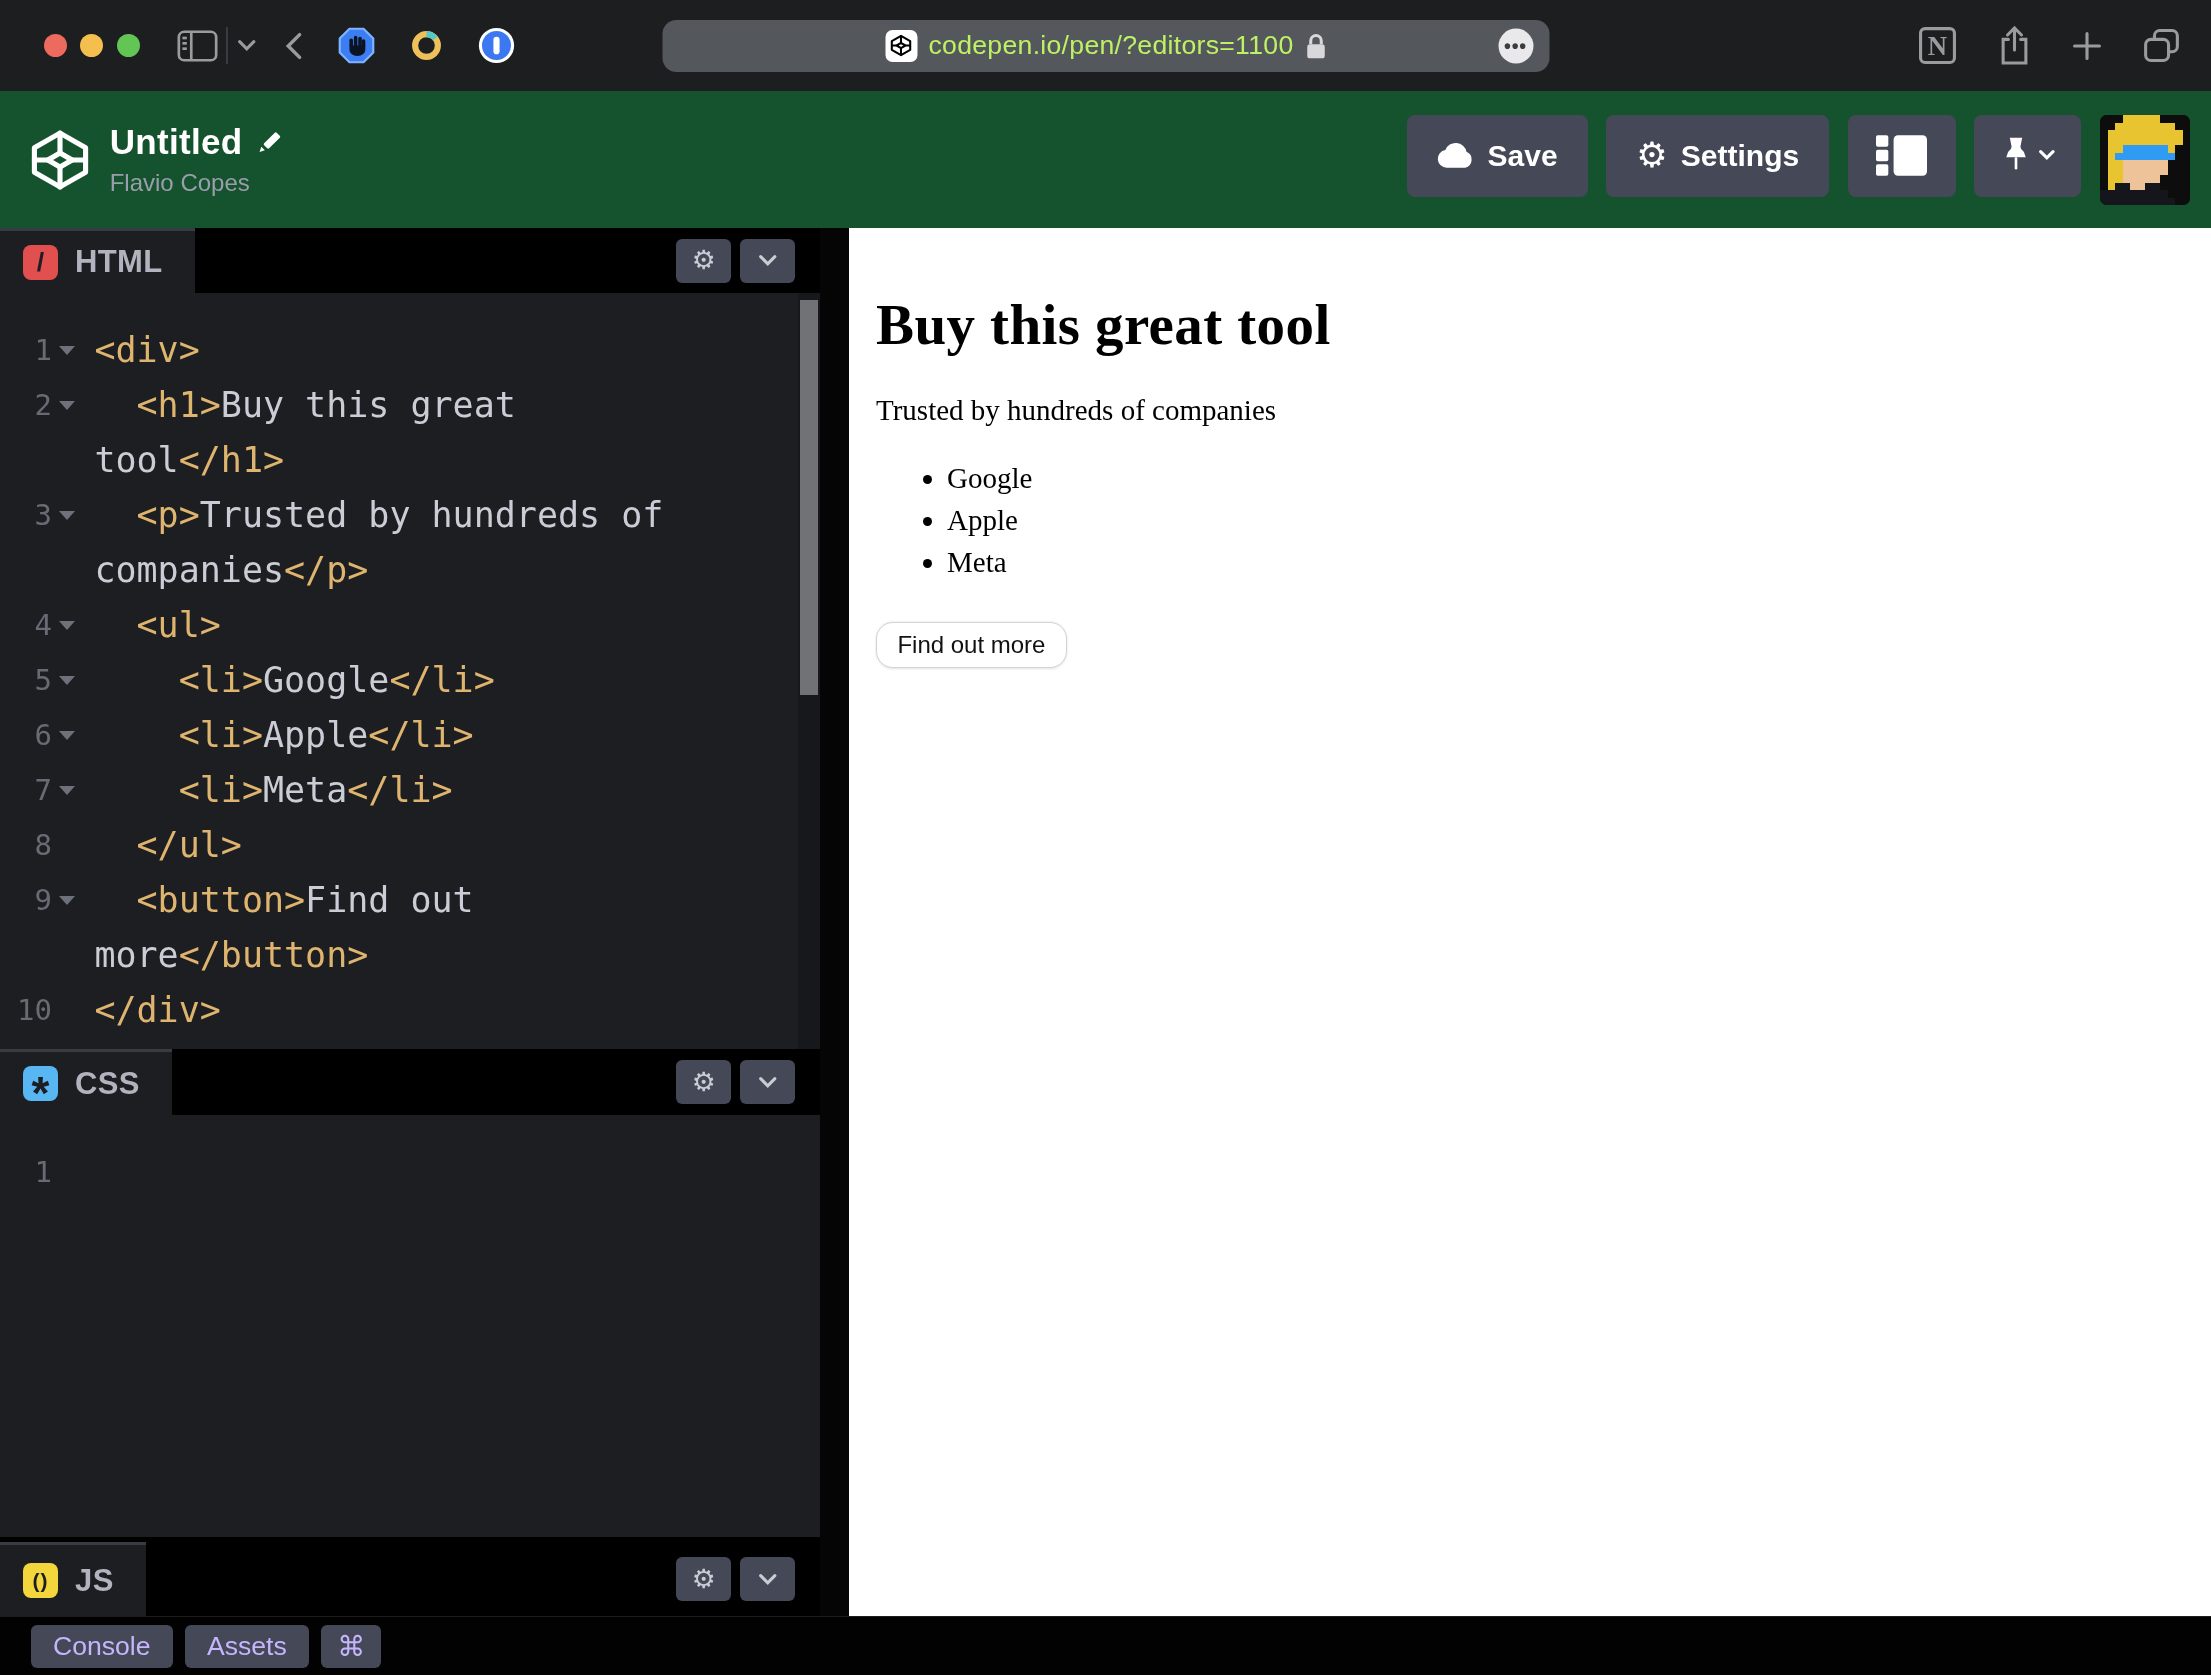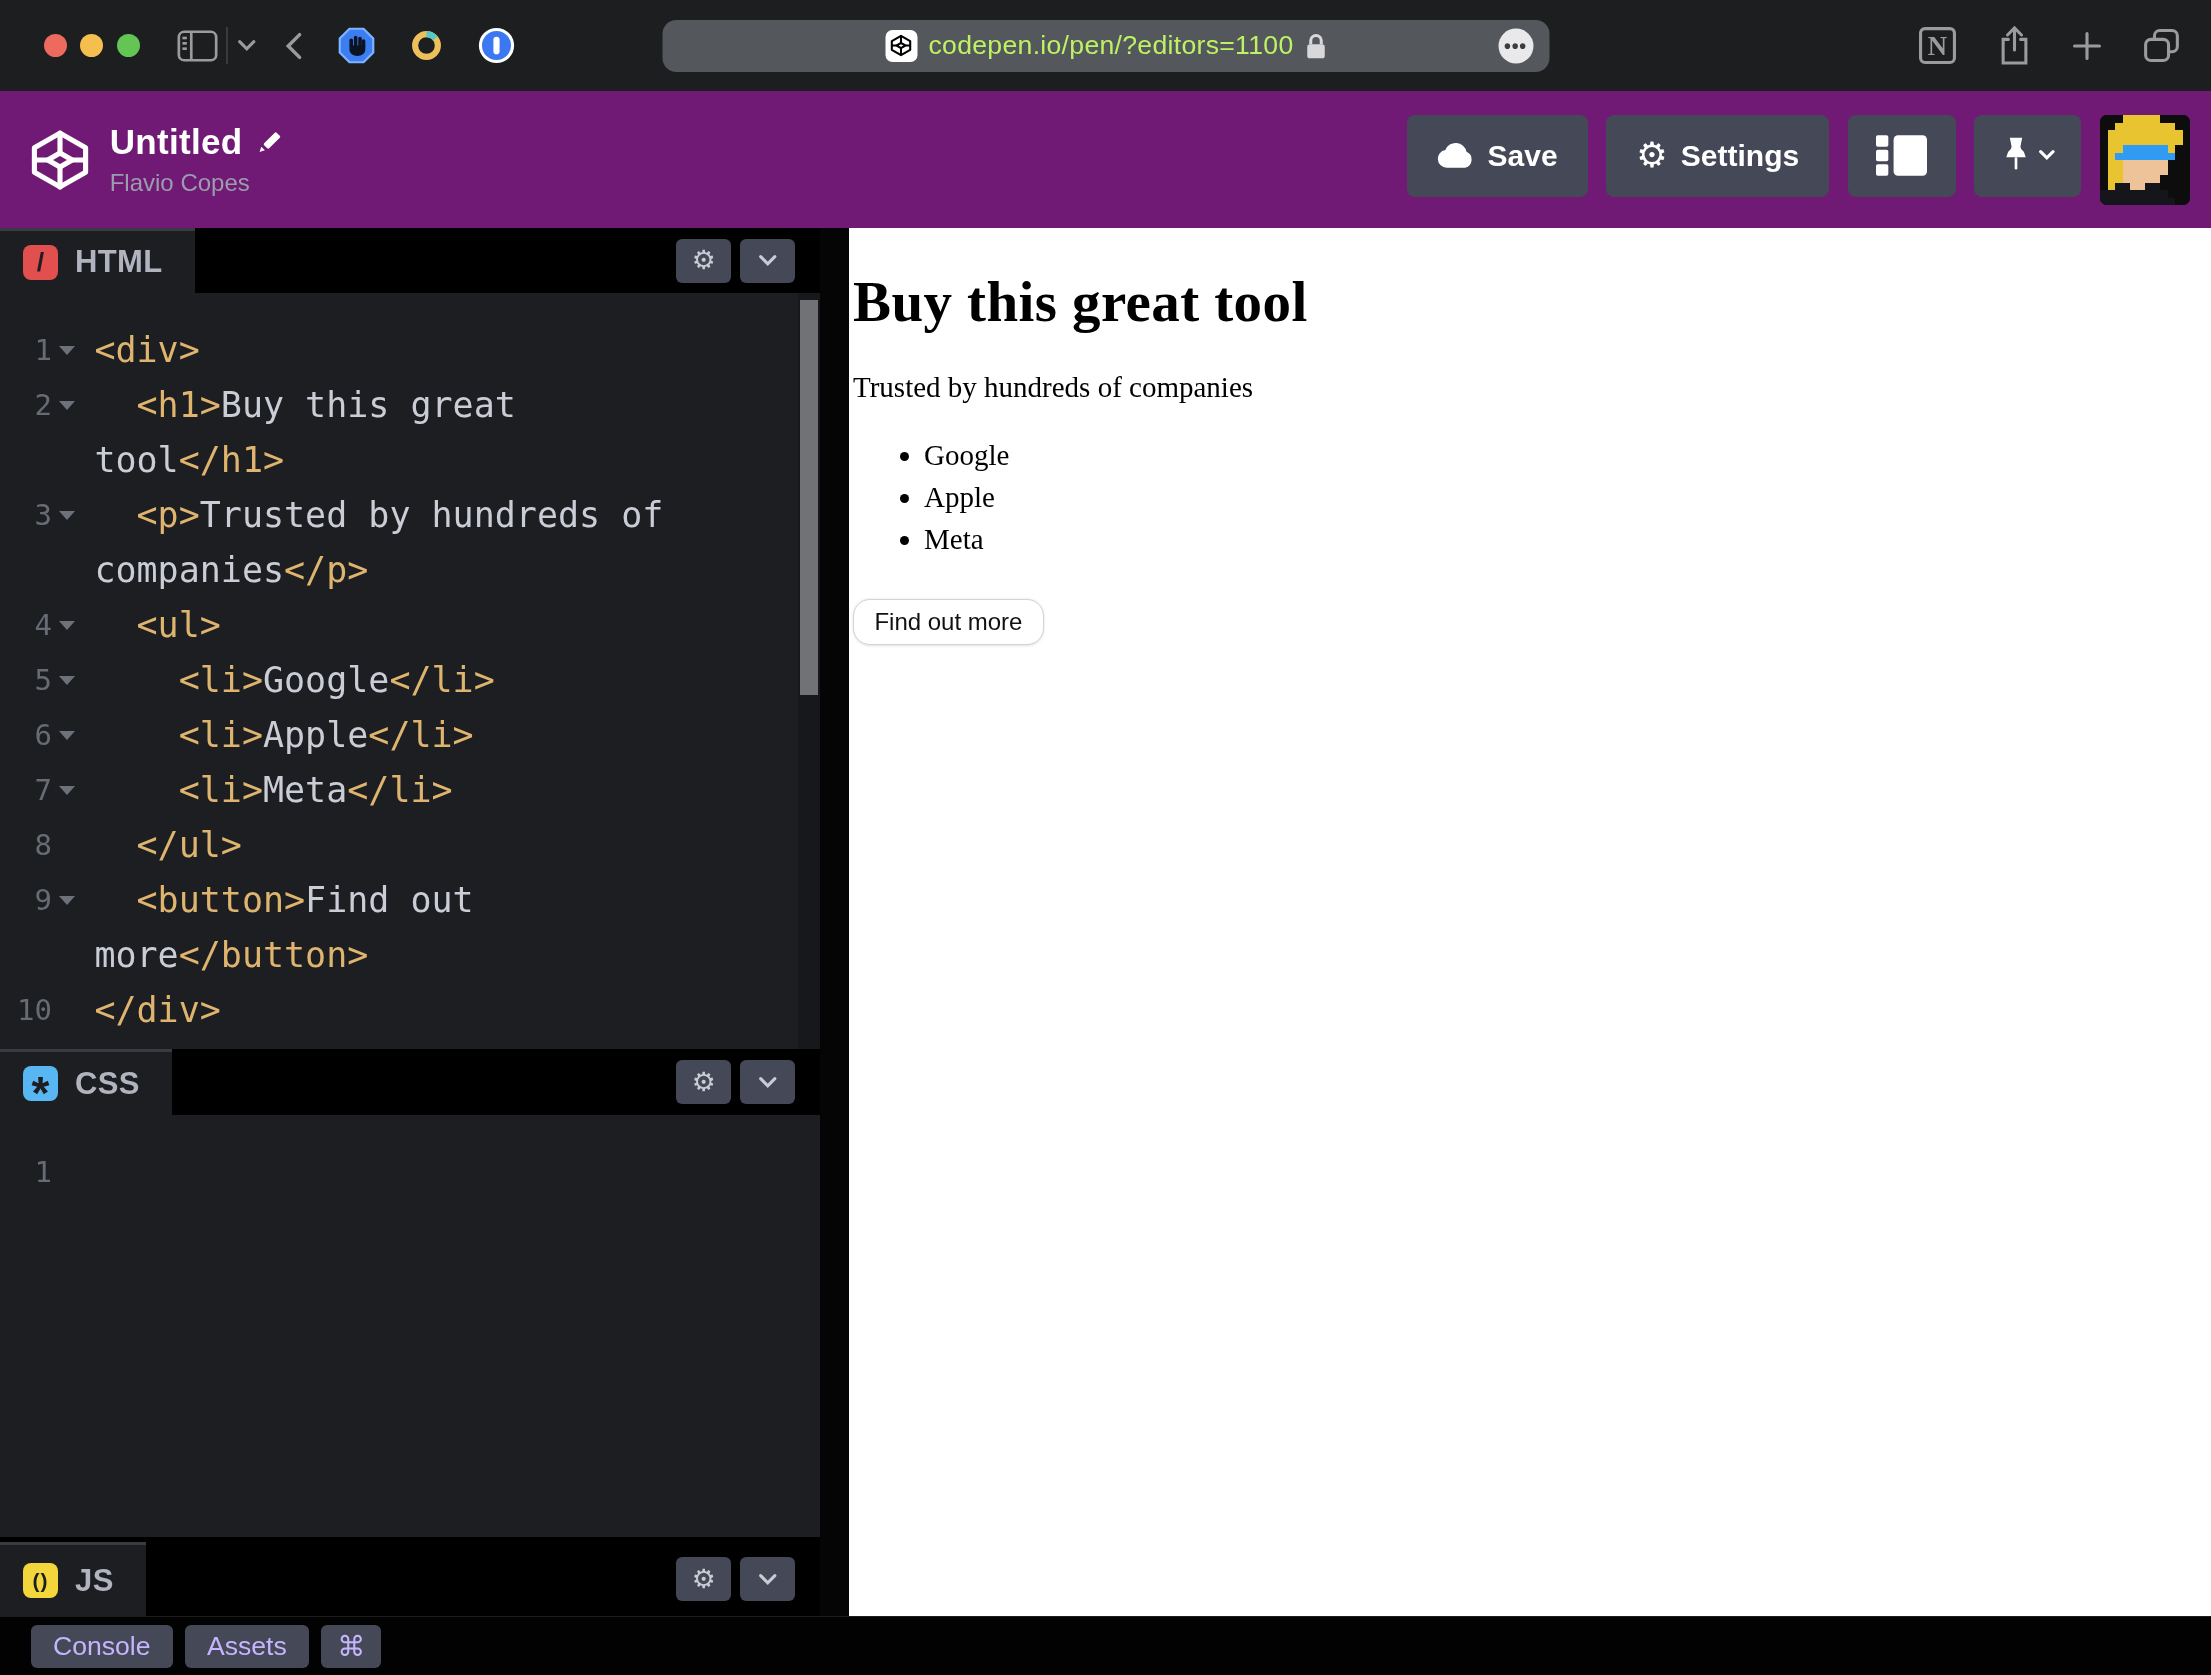--- a/index.html
+++ b/index.html
@@ -19,21 +19,21 @@
   .ext { margin-left:34px; }
   .url-bar { position:absolute; left:50%; top:19.5px; transform:translateX(-50%); width:887px; height:52px;
              background:#54575c; border-radius:14px; display:flex; align-items:center; justify-content:center; gap:11.5px; }
   .favicon { width:32px; height:32px; background:#fff; border-radius:7px; display:flex; align-items:center; justify-content:center; }
   .url-text { color:#bef264; font-size:26.6px; letter-spacing:0.3px; }
   .url-ellipsis { position:absolute; right:16px; top:50%; transform:translateY(-50%); width:35px; height:35px; border-radius:50%;
                   background:#e9e9eb; color:#3c3c3e; font-size:19.5px; font-weight:bold; display:flex; align-items:center; justify-content:center; letter-spacing:0.9px; }
   .chrome-right { position:absolute; right:30px; top:0; height:91px; display:flex; align-items:center; gap:39px; }
 
   
-  .cp-header { height:137px; background:#701a75; display:flex; align-items:center; padding:0 21px; }
+  .cp-header { height:137px; background:#14532d; display:flex; align-items:center; padding:0 21px; }
   .cp-logo { margin-left:7px; }
   .titleblock { margin-left:17.7px; display:flex; flex-direction:column; justify-content:center; }
   .titlerow { display:flex; align-items:center; gap:14px; }
   .pen-title { color:#fff; font-size:35px; font-weight:bold; letter-spacing:0.3px; }
   .pen-author { color:#9b9dad; font-size:24px; margin-top:6.2px; }
   .header-right { margin-left:auto; display:flex; gap:18.6px; }
   .hbtn { height:82px; background:#444857; border:none; border-radius:8px; color:#fff; font-family:inherit;
           font-size:30px; font-weight:bold; display:flex; align-items:center; gap:13.3px; padding:0 30px; cursor:pointer; }
   .hbtn.iconbtn { padding:0; justify-content:center; }
   .hbtn.layout-btn { width:108px; }
@@ -72,21 +72,21 @@
   .ctext .tag { color:#deb46e; }
   .ctext .txt { color:#cbcdd6; }
   .scroll-track { position:absolute; top:0; right:0; width:22px; height:100%; background:#17181b; }
   .scroll-thumb { position:absolute; top:7px; right:1.8px; width:18.6px; height:395px; background:#717275; }
 
   #sec-html { height:821px; } #sec-html .sec-header { height:65px; }
   #sec-css  { height:488px; } #sec-css .sec-header { height:66px; }
   #sec-js   { height:79px; }  #sec-js  .sec-header { height:74px; margin-top:5.3px; }
 
   
-  .preview { flex:1; background:#fff; color:#000; font-family:"Liberation Serif", serif; padding:4px; overflow:hidden; }
+  .preview { flex:1; background:#fff; color:#000; font-family:"Liberation Serif", serif; padding:27px; overflow:hidden; }
   .preview h1 { font-size:57px; font-weight:bold; margin:37px 0; letter-spacing:0.4px; }
   .preview p { font-size:29px; margin:30px 0; }
   .preview ul { margin:28px 0; padding-left:71px; }
   .preview li { font-size:29px; line-height:42px; }
   .pv-button { margin-top:11px; font-family:"Liberation Sans", sans-serif; font-size:24px; color:#111;
                background:#fff; border:1.8px solid #d4d4d4; border-radius:17px; padding:8px 20.4px;
                box-shadow:0 0.9px 2.7px rgba(0,0,0,.12); cursor:pointer; }
 
   
   .footer { height:60px; background:#020202; border-top:0.9px solid #1c1c1c; display:flex; align-items:center; gap:12.4px; padding-left:31px; }

